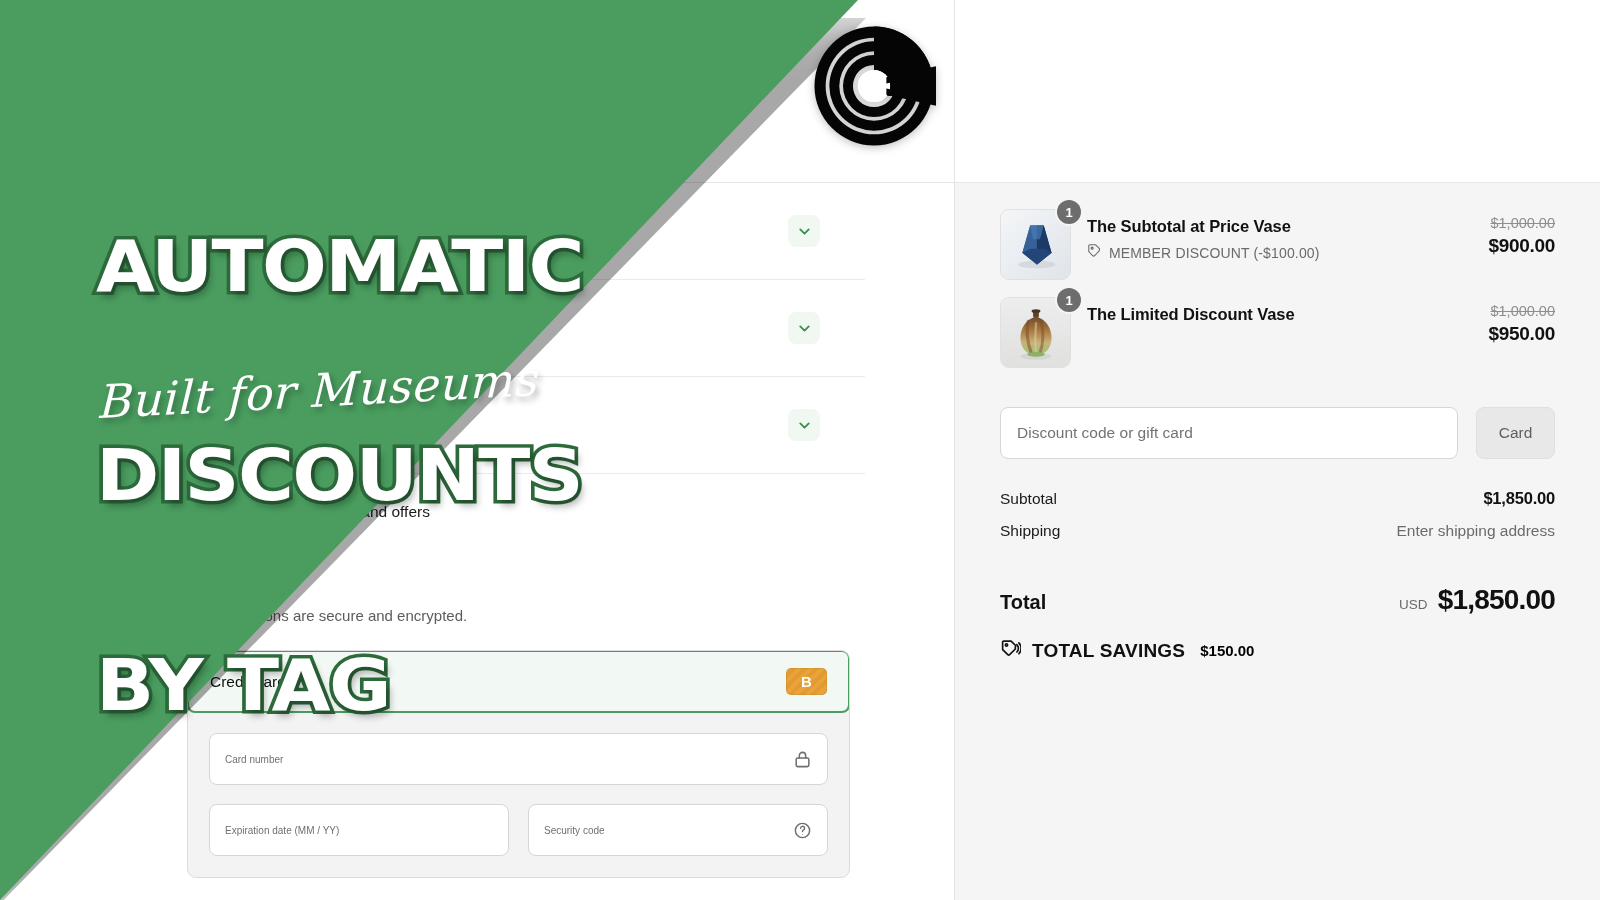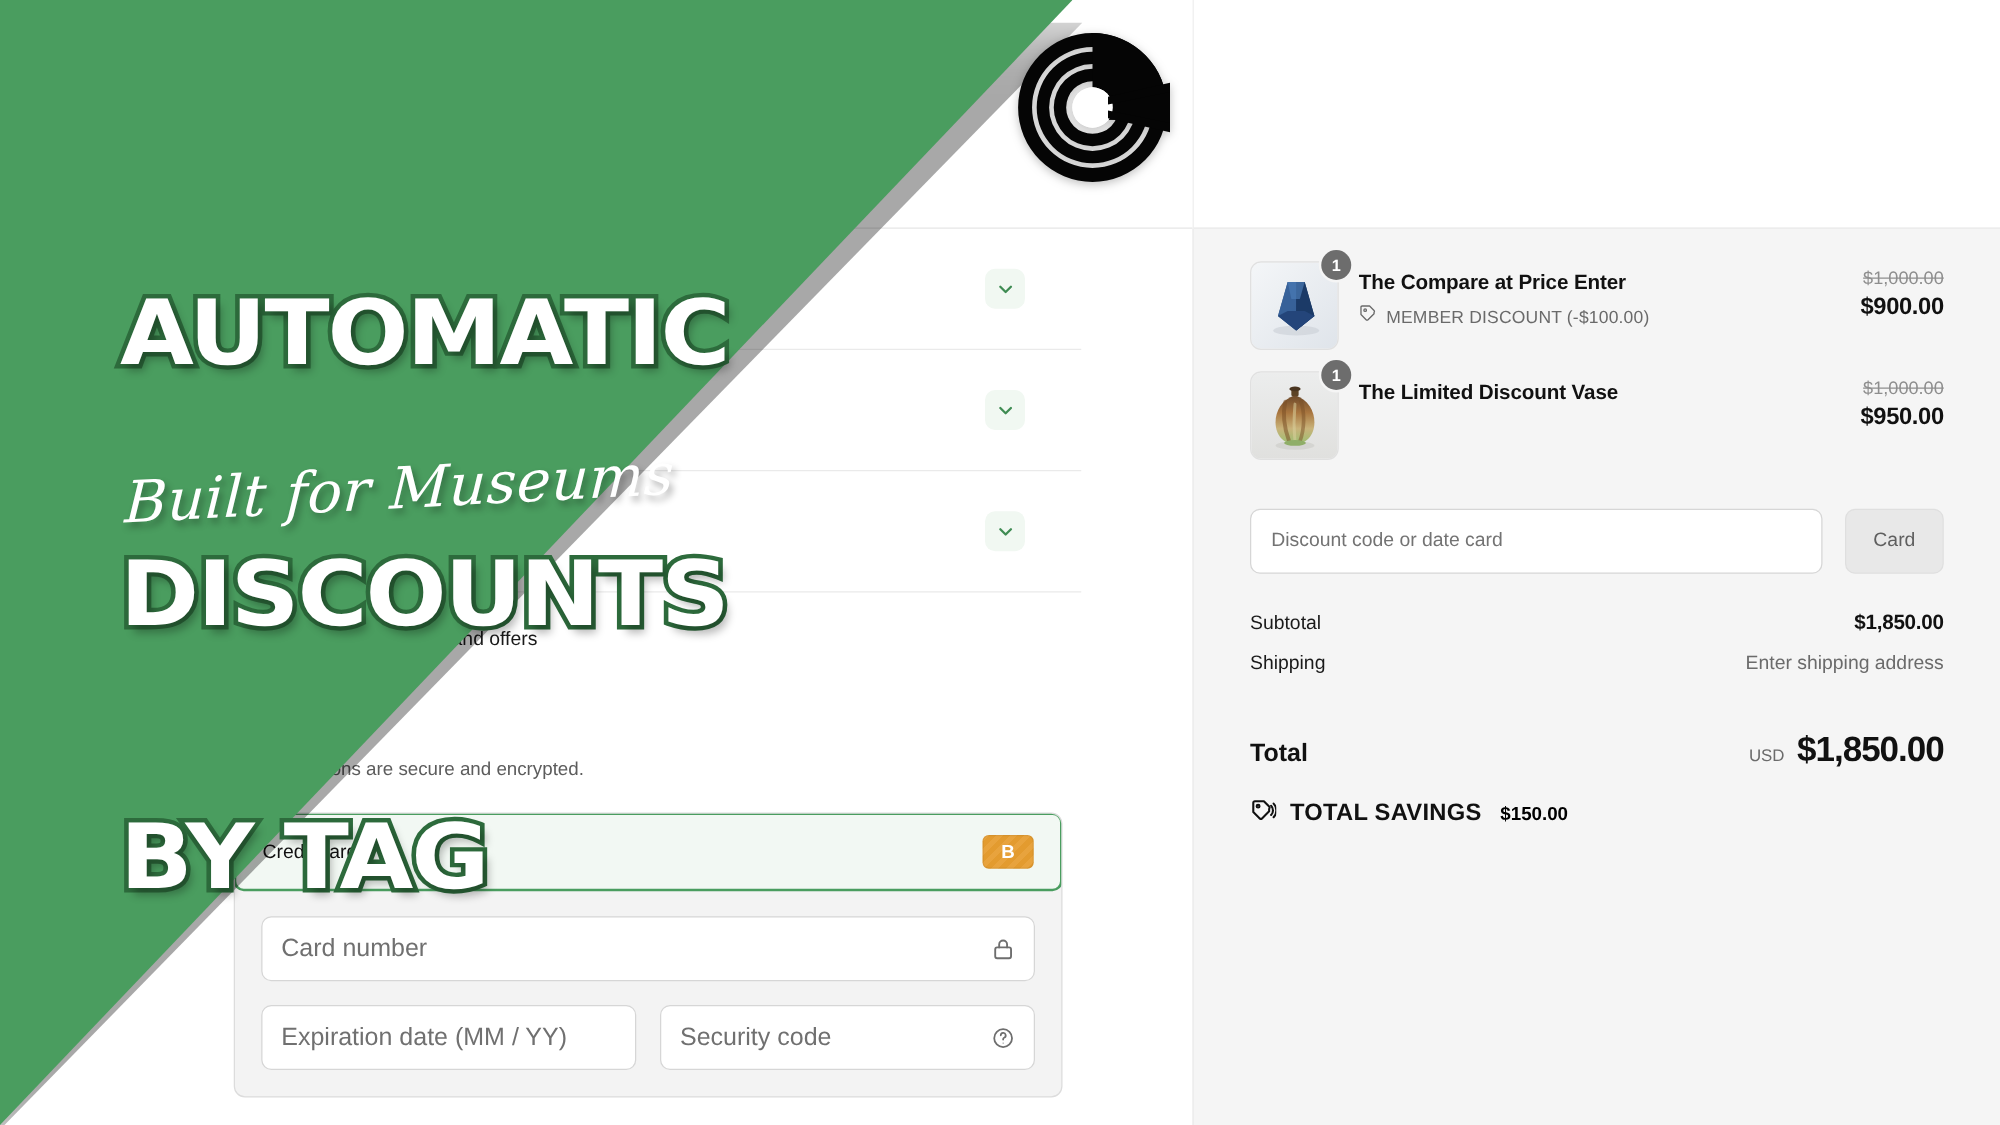--- a/index.html
+++ b/index.html
@@ -65,21 +65,21 @@
     background: repeating-linear-gradient(135deg,#e8a33d 0 4px,#e39b2f 4px 8px);
     color: #fff; font-size: 15px; font-weight: 600;
     display: flex; align-items: center; justify-content: center;
     box-shadow: inset 0 0 0 1px rgba(0,0,0,.06);
   }
   .pay-fields { padding: 21px; display: flex; flex-direction: column; gap: 19px; }
   .field {
     height: 52px; background: #fff; border: 1px solid #d6d6d6; border-radius: 8px;
     display: flex; align-items: center; padding: 0 15px; gap: 8px;
   }
-  .field .ph { font-size: 20px; color: #707070; flex: 1; }
+  .field .ph { font-size: 10px; color: #707070; flex: 1; }
   .field .fic { flex: 0 0 auto; display: flex; align-items: center; }
   .field-row { display: flex; gap: 19px; }
   .field-row .field { flex: 1; }
 
   
   .right-col {
     position: absolute; left: 955px; top: 0; width: 645px; height: 900px;
     background: #f5f5f5;
   }
   .right-header { height: 183px; border-bottom: 1px solid #e6e6e6; background:#ffffff; }
@@ -298,21 +298,21 @@
                 <path d="M30 16 L44 16 L52 44 L37 56 L22 44 Z" fill="url(#vA)"></path>
                 <path d="M30 16 L37 16 L37 56 L22 44 Z" fill="#3b66a0" opacity=".85"></path>
                 <path d="M37 16 L44 16 L52 44 L37 56 Z" fill="#1b3a67"></path>
                 <path d="M30 16 L44 16 L40 30 L33 30 Z" fill="#4a7ab5" opacity=".7"></path>
                 <path d="M22 44 L37 56 L52 44 L44 40 L30 40 Z" fill="#24457a"></path>
               </svg>
             </div>
             <span class="qty">1</span>
           </div>
           <div class="li-mid">
-            <div class="li-title">The Compare at Price Enter</div>
+            <div class="li-title">The Subtotal at Price Vase</div>
             <div class="li-disc">
               <span>
                 <svg width="15" height="15" viewBox="0 0 24 24" fill="none" stroke="#6a6a6a" stroke-width="1.8" stroke-linecap="round" stroke-linejoin="round">
                     <path d="M20.6 13.4 12.5 21.5a1.8 1.8 0 0 1-2.6 0L3 14.6V4.5A1.5 1.5 0 0 1 4.5 3h10.1l6 6a1.8 1.8 0 0 1 0 2.6z" transform="translate(0 0) scale(0.95)"></path>
                     <circle cx="8.2" cy="8.2" r="1.6"></circle>
                   </svg>
               </span>
               <span class="dtext">MEMBER DISCOUNT (-$100.00)</span>
             </div>
           </div>
@@ -354,21 +354,21 @@
           <div class="li-mid">
             <div class="li-title">The Limited Discount Vase</div>
           </div>
           <div class="li-right">
             <div class="price-was">$1,000.00</div>
             <div class="price-now">$950.00</div>
           </div>
         </div>
 
         <div class="discount-row">
-          <div class="disc-input">Discount code or date card</div>
+          <div class="disc-input">Discount code or gift card</div>
           <div class="apply-btn">Card</div>
         </div>
 
         <div class="totals">
           <div class="tot-row">
             <span class="tot-label">Subtotal</span>
             <span class="tot-val">$1,850.00</span>
           </div>
           <div class="tot-row">
             <span class="tot-label">Shipping</span>

